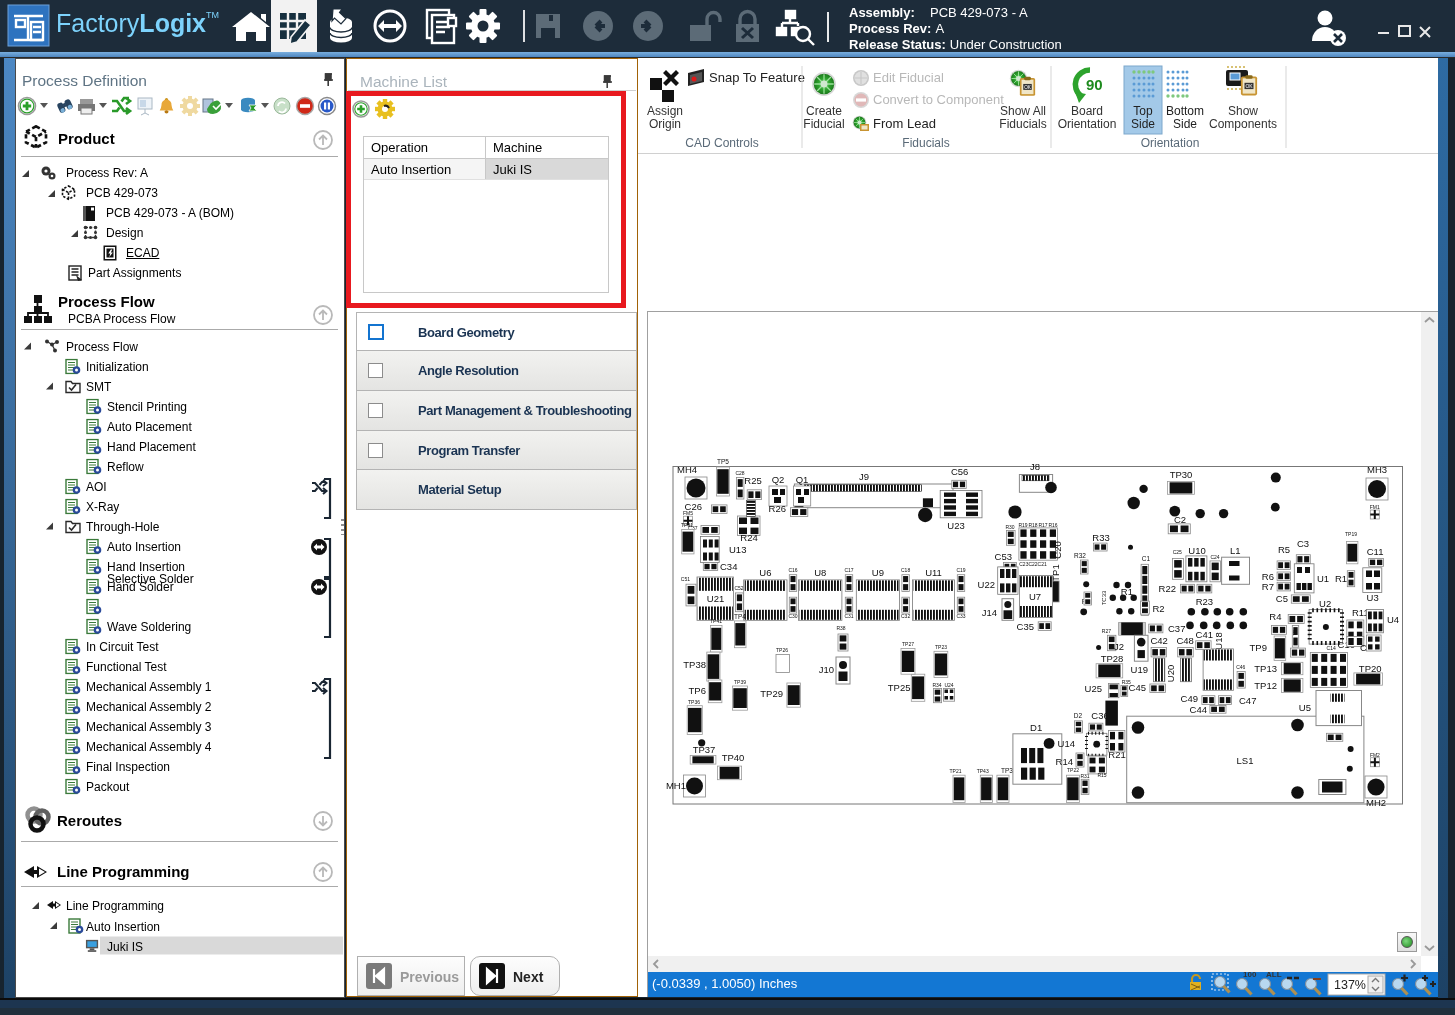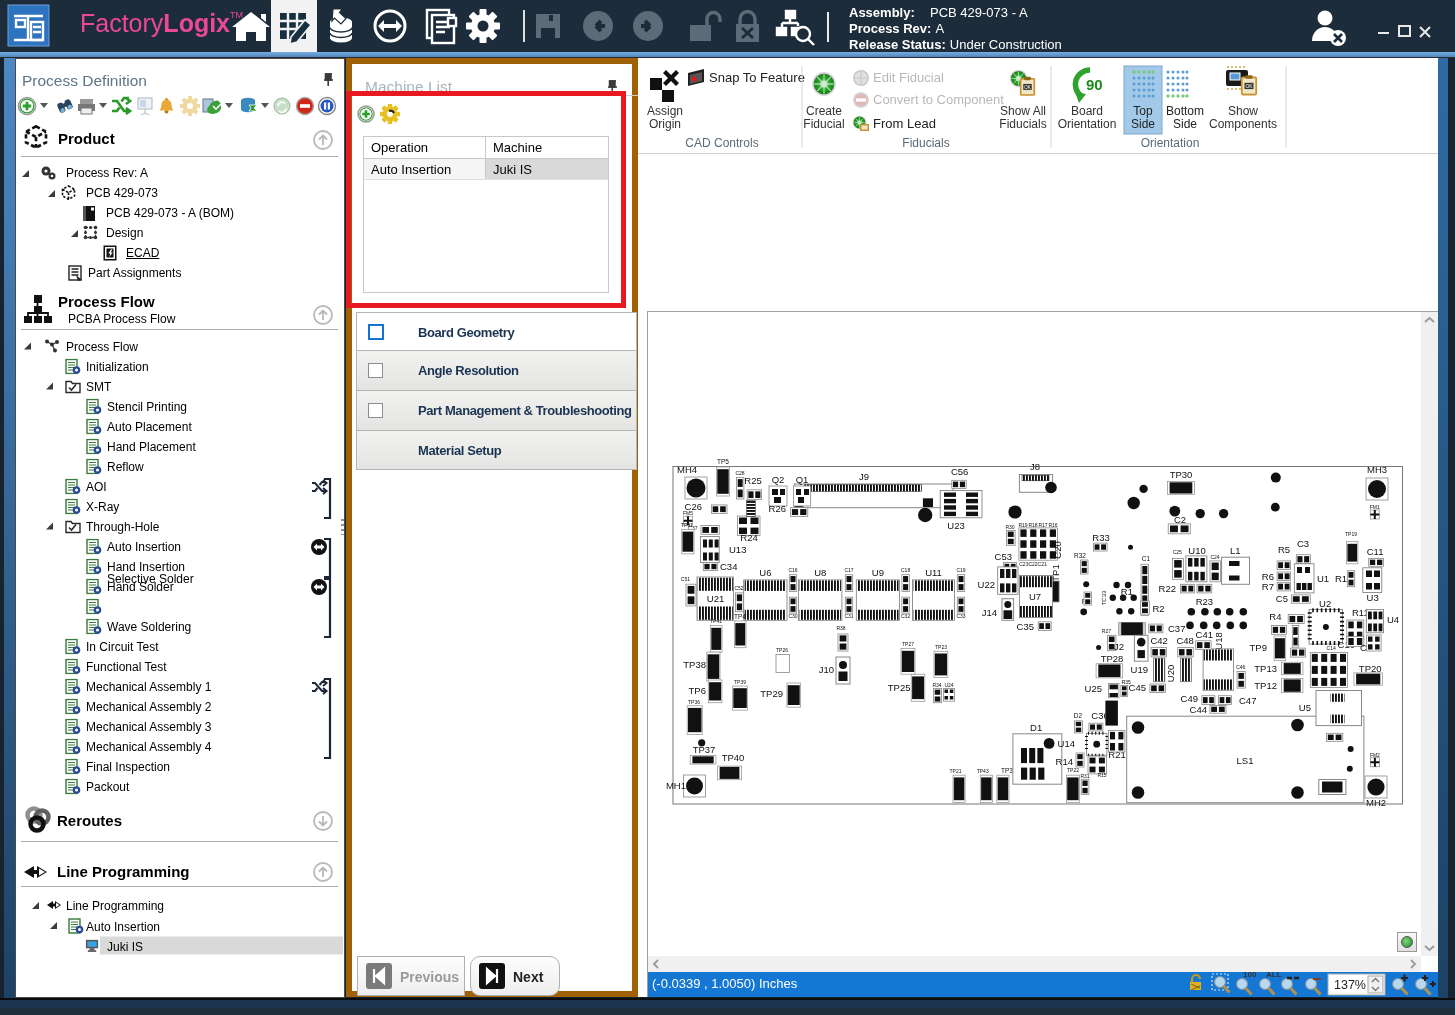--- a/index.html
+++ b/index.html
@@ -7,27 +7,27 @@
 body { background:#17242f; position:relative; }
 .abs { position:absolute; }
 
 
 #titlebar { left:0; top:0; width:1455px; height:52px; background:#1d2c3a; }
 #bluestrip { left:0; top:52px; width:1455px; height:6px; background:linear-gradient(to bottom,#79aede,#4e86bf); border-bottom:1px solid #2a2a2a; }
 #frameL { left:4px; top:58px; width:11px; height:940px; background:linear-gradient(to bottom,#4c88c4,#1d4265); }
 #frameR { left:1438px; top:58px; width:10px; height:940px; background:linear-gradient(to bottom,#2e6ba3,#1d4265); }
 #frameB { left:0px; top:998px; width:1455px; height:10px; background:#1d3550; border-top:2px solid #0c0c0c; }
 #frameB2 { left:0; top:1008px; width:1455px; height:7px; background:#202f3c; }
-.tbtxt { color:#ec4899; font-size:25px; letter-spacing:0px;margin-left:24px; }
+.tbtxt { color:#7dd3fc; font-size:25px; letter-spacing:0px; }
 #asmtext { left:849px; top:5px; width:320px; color:#fff; font-size:13px; line-height:16px; white-space:nowrap; }
 #asmtext b { display:inline-block; min-width:81px; padding-right:4px; }
 
 
 #leftpanel { left:15px; top:58px; width:330px; height:940px; background:#fff; border:1px solid #4a4a4a; }
-#midpanel { left:346px; top:58px; width:292px; height:939px; background:#fff; border:6px solid #a16207; }
+#midpanel { left:346px; top:58px; width:292px; height:939px; background:#fff; border:1px solid #a16207; }
 #rightpanel { left:638px; top:58px; width:800px; height:939px; background:#fff; }
 #ribbon { left:638px; top:58px; width:800px; height:96px; background:#fff; border-bottom:1px solid #d0d0d0; }
 #canvasview { left:647px; top:311px; width:791px; height:686px; background:#fff; border-left:1px solid #a0a0a0; border-top:1px solid #a0a0a0; }
 #vscroll { left:1421px; top:312px; width:17px; height:644px; background:#f0f0f0; }
 #hscroll { left:648px; top:956px; width:773px; height:16px; background:#f0f0f0; }
 #statusbar { left:648px; top:972px; width:790px; height:25px; background:#1377d3; color:#fff; font-size:13px; }
 
 .paneltitle { font-size:15.5px; }
 
 
@@ -509,20 +509,24 @@
       <div class="cb"></div>
       <div class="lbl">Board Geometry</div>
     </div>
  <div class="accrow">
       <div class="cb"></div>
       <div class="lbl">Angle Resolution</div>
     </div>
  <div class="accrow">
       <div class="cb"></div>
       <div class="lbl">Part Management &amp; Troubleshooting</div>
+    </div>
+ <div class="accrow">
+      <div class="cb"></div>
+      <div class="lbl">Program Transfer</div>
     </div>
  <div class="accrow">
       <div class="lbl">Material Setup</div>
     </div>
 </div>
 <div class="navbtn" style="left:357px;top:956px;width:108px;color:#9a9a9a;">
  <div style="position:absolute;left:8px;top:6px;width:26px;height:26px;background:#7a7a7a;border-radius:3px;"></div>
  <svg width="26" height="26" style="position:absolute;left:8px;top:6px;">
       <path d="M8 6 v14 M18 6 l-8 7 8 7 z" stroke="#fff" stroke-width="2.2" fill="#fff"></path>
     </svg>

